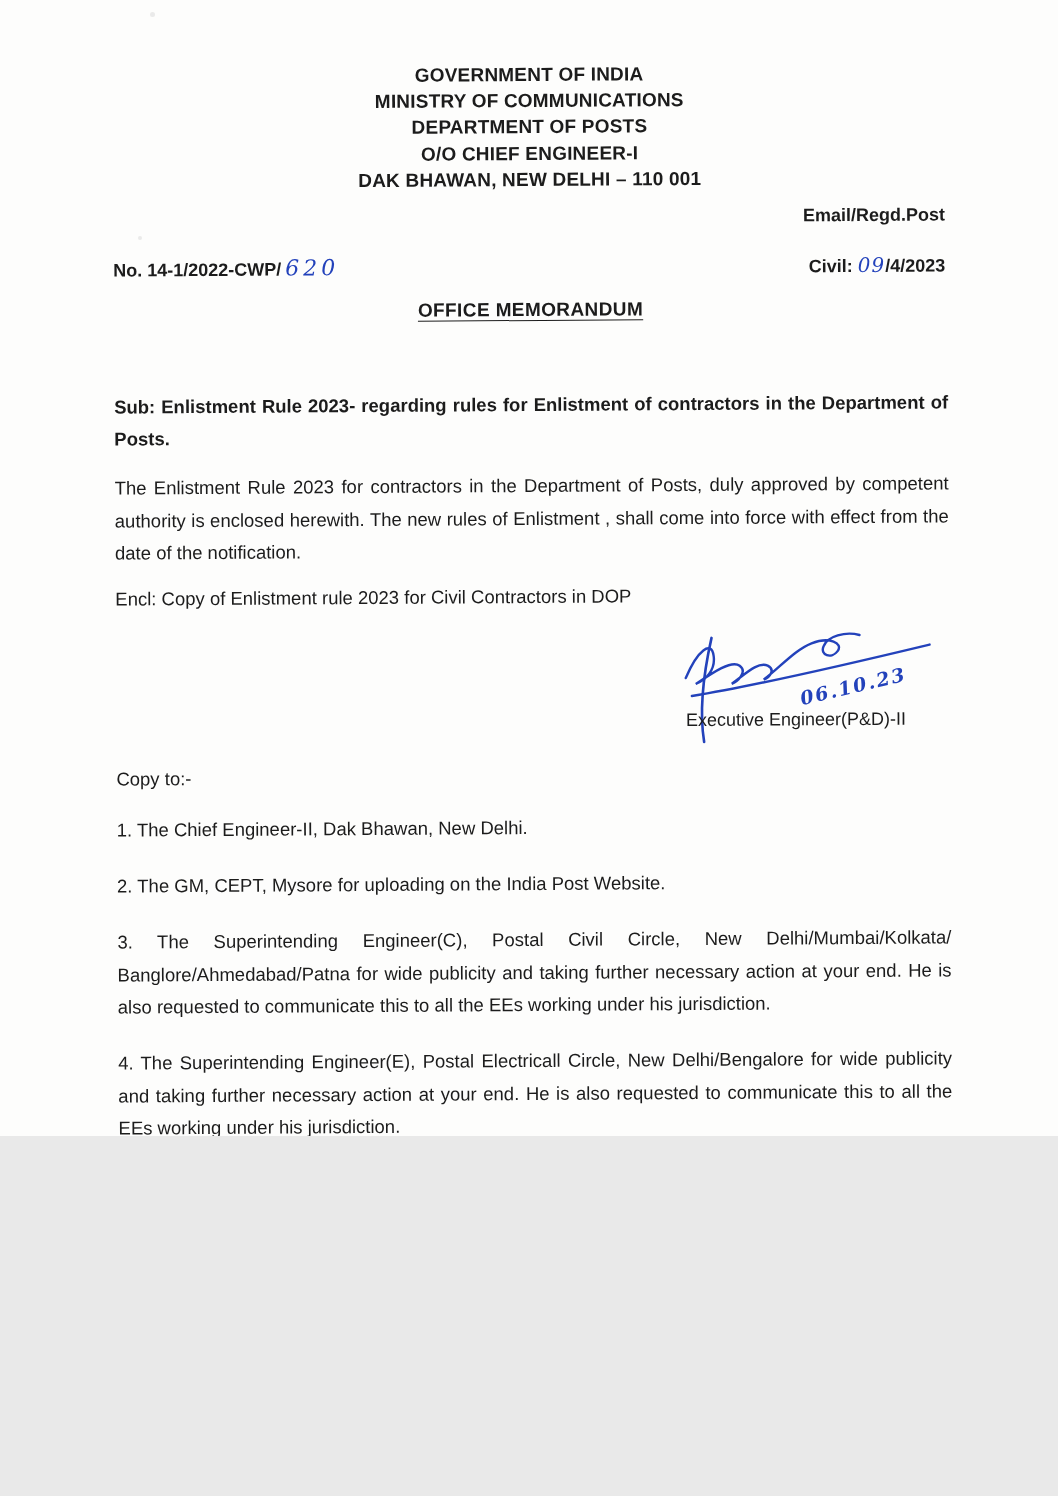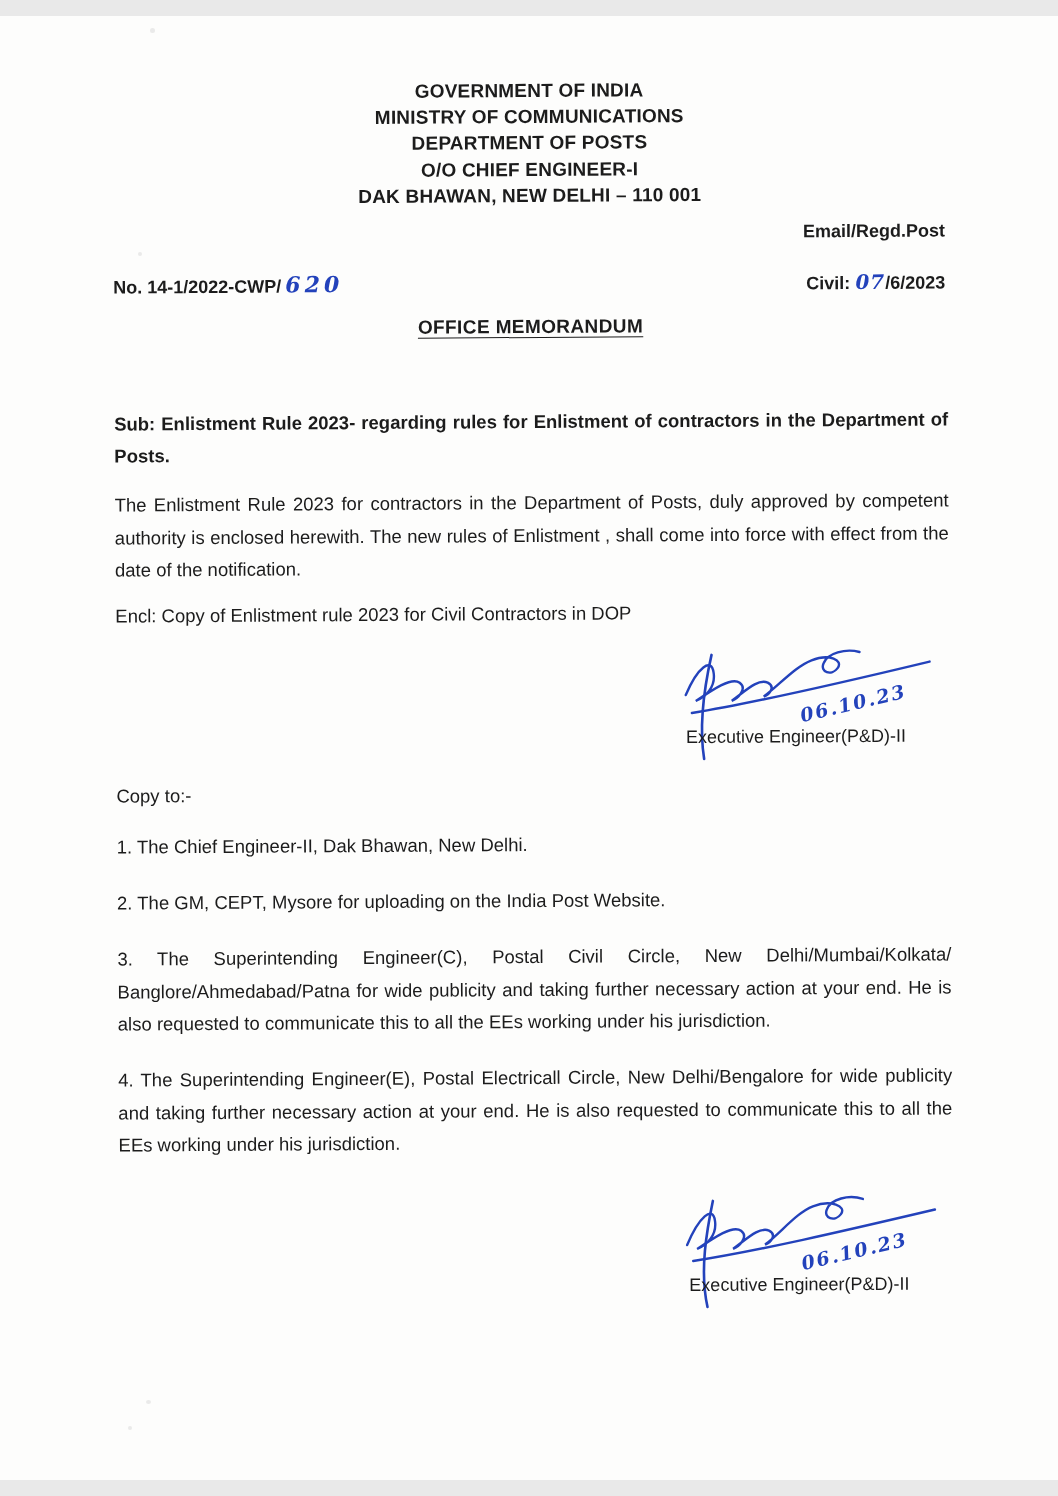--- a/index.html
+++ b/index.html
@@ -3,22 +3,22 @@
 <meta charset="utf-8">
 <style>
   html, body {
     margin: 0;
     padding: 0;
     background: #e9e9e9;
   }
   .page {
     position: relative;
     width: 1058px;
-    height: 1464px;
-    margin: 16px auto;
+    height: 1136px;
+    margin: 0 auto;
     background: #fdfdfc;
     overflow: hidden;
     font-family: "Liberation Sans", sans-serif;
     color: #1c1c1c;
     box-sizing: border-box;
     padding: 62px 112px 40px 112px;
   }
   .tilt {
     transform: rotate(-0.35deg);
     transform-origin: 50% 0;
@@ -42,21 +42,21 @@
     justify-content: space-between;
     align-items: baseline;
     margin-top: 26px;
     font-size: 18px;
     font-weight: bold;
   }
   .handwrite {
     font-family: "DejaVu Serif", serif;
     font-style: italic;
     color: #2342bb;
-    font-weight: 700;
+    font-weight: 400;
   }
   .ref-hand {
     font-size: 22px;
     letter-spacing: 4px;
     margin-left: 4px;
   }
   .date-hand {
     font-size: 20px;
     letter-spacing: 1px;
   }
@@ -146,21 +146,21 @@
     </div>
 
     <div class="mail-mode">Email/Regd.Post</div>
 
     <div class="ref-row">
       <div>
         <span>No. 14-1/2022-CWP/</span><span class="handwrite ref-hand">620</span>
       </div>
       <div style="padding-right:2px;">
         <span>Civil:</span>
-        <span class="handwrite date-hand">07</span><span>/6/2023</span>
+        <span class="handwrite date-hand">09</span><span>/4/2023</span>
       </div>
     </div>
 
     <div class="memo-title">OFFICE MEMORANDUM</div>
 
     <p class="subject">Sub:  Enlistment Rule 2023- regarding rules for Enlistment of  contractors in the Department of Posts.</p>
 
     <p class="para">The Enlistment Rule 2023 for contractors in the Department of Posts, duly approved by competent authority is enclosed herewith. The new rules of Enlistment , shall come into force with effect from the date of the notification.</p>
 
     <p class="encl">Encl:  Copy of Enlistment rule 2023 for Civil Contractors in DOP</p>

